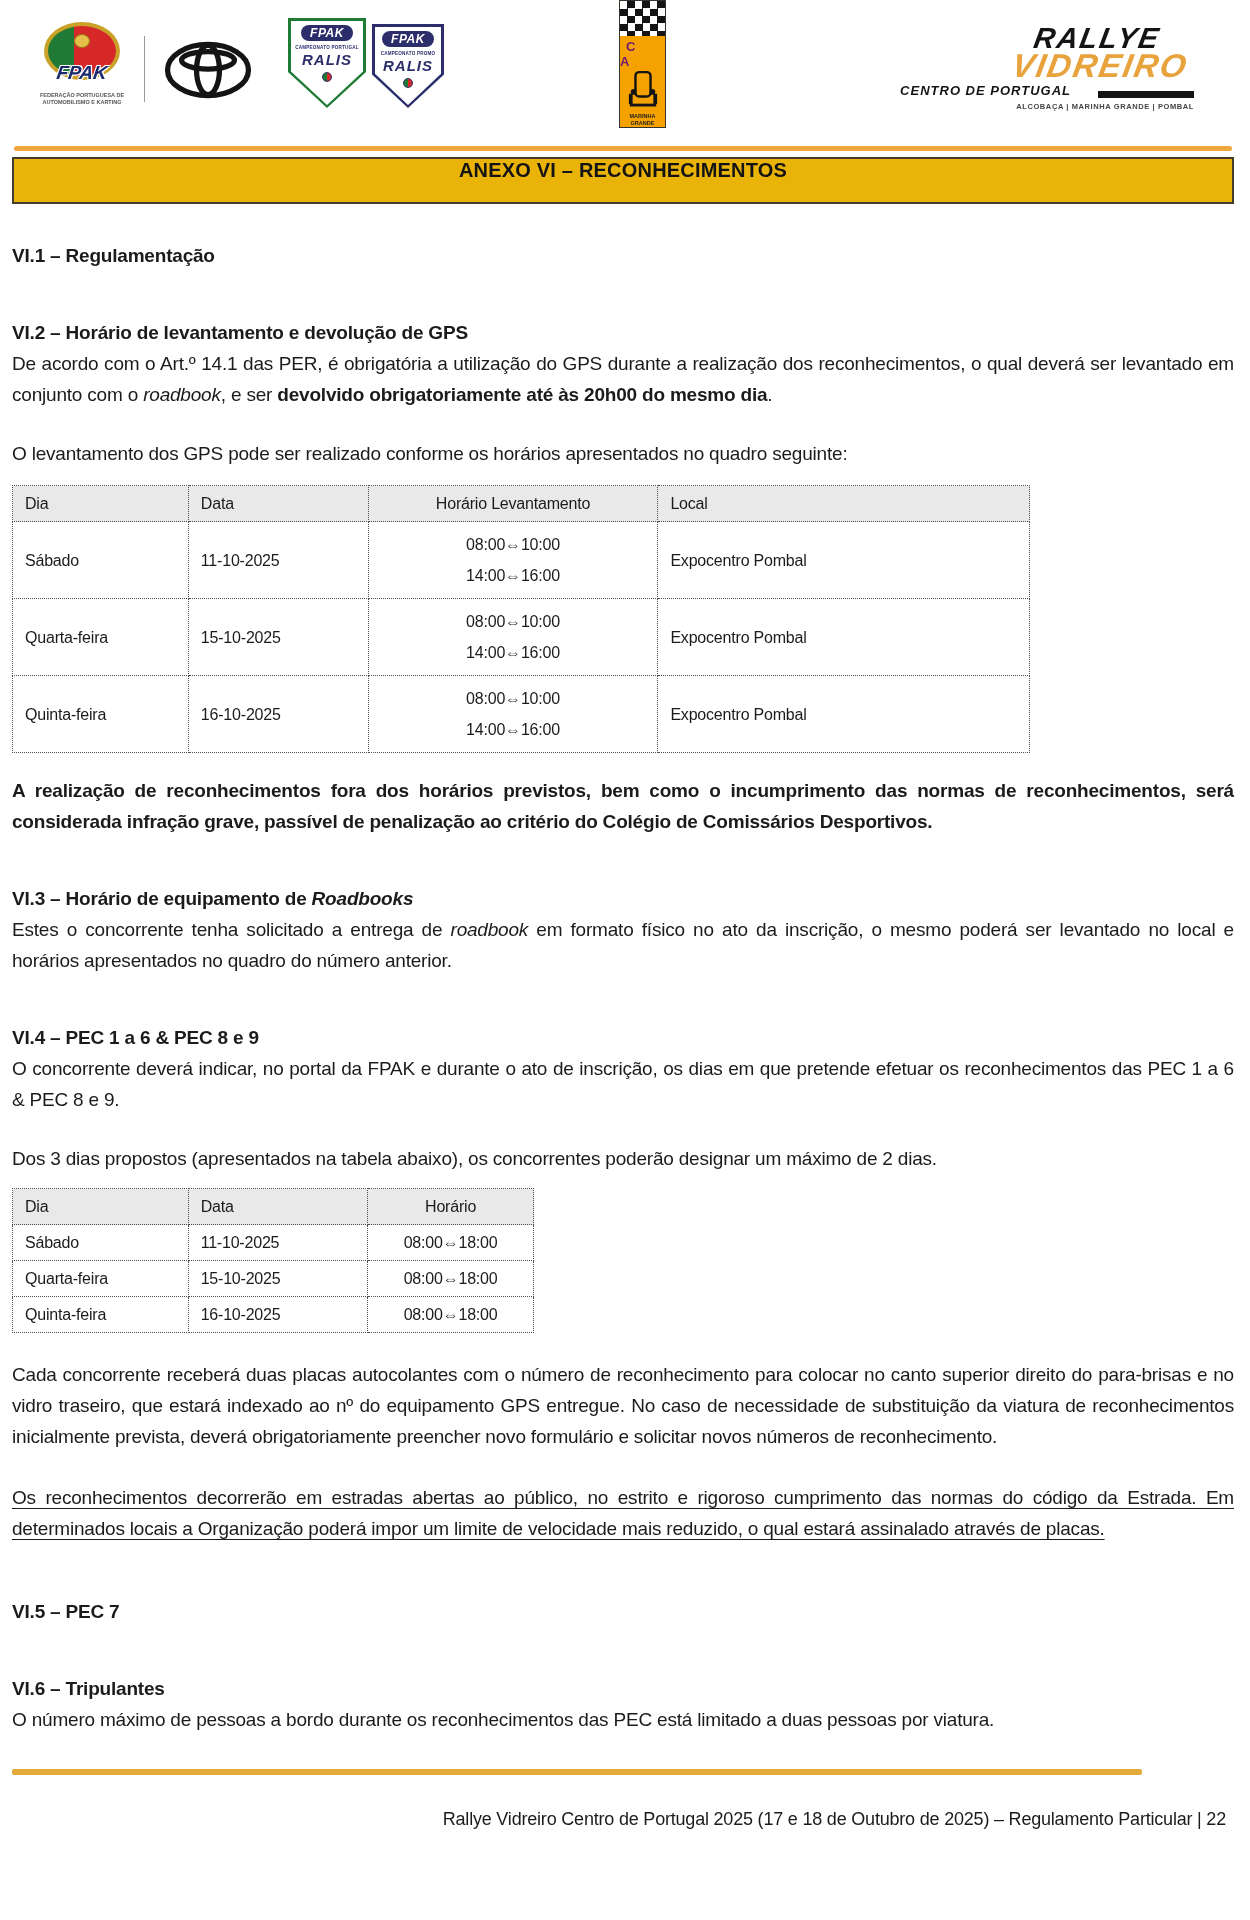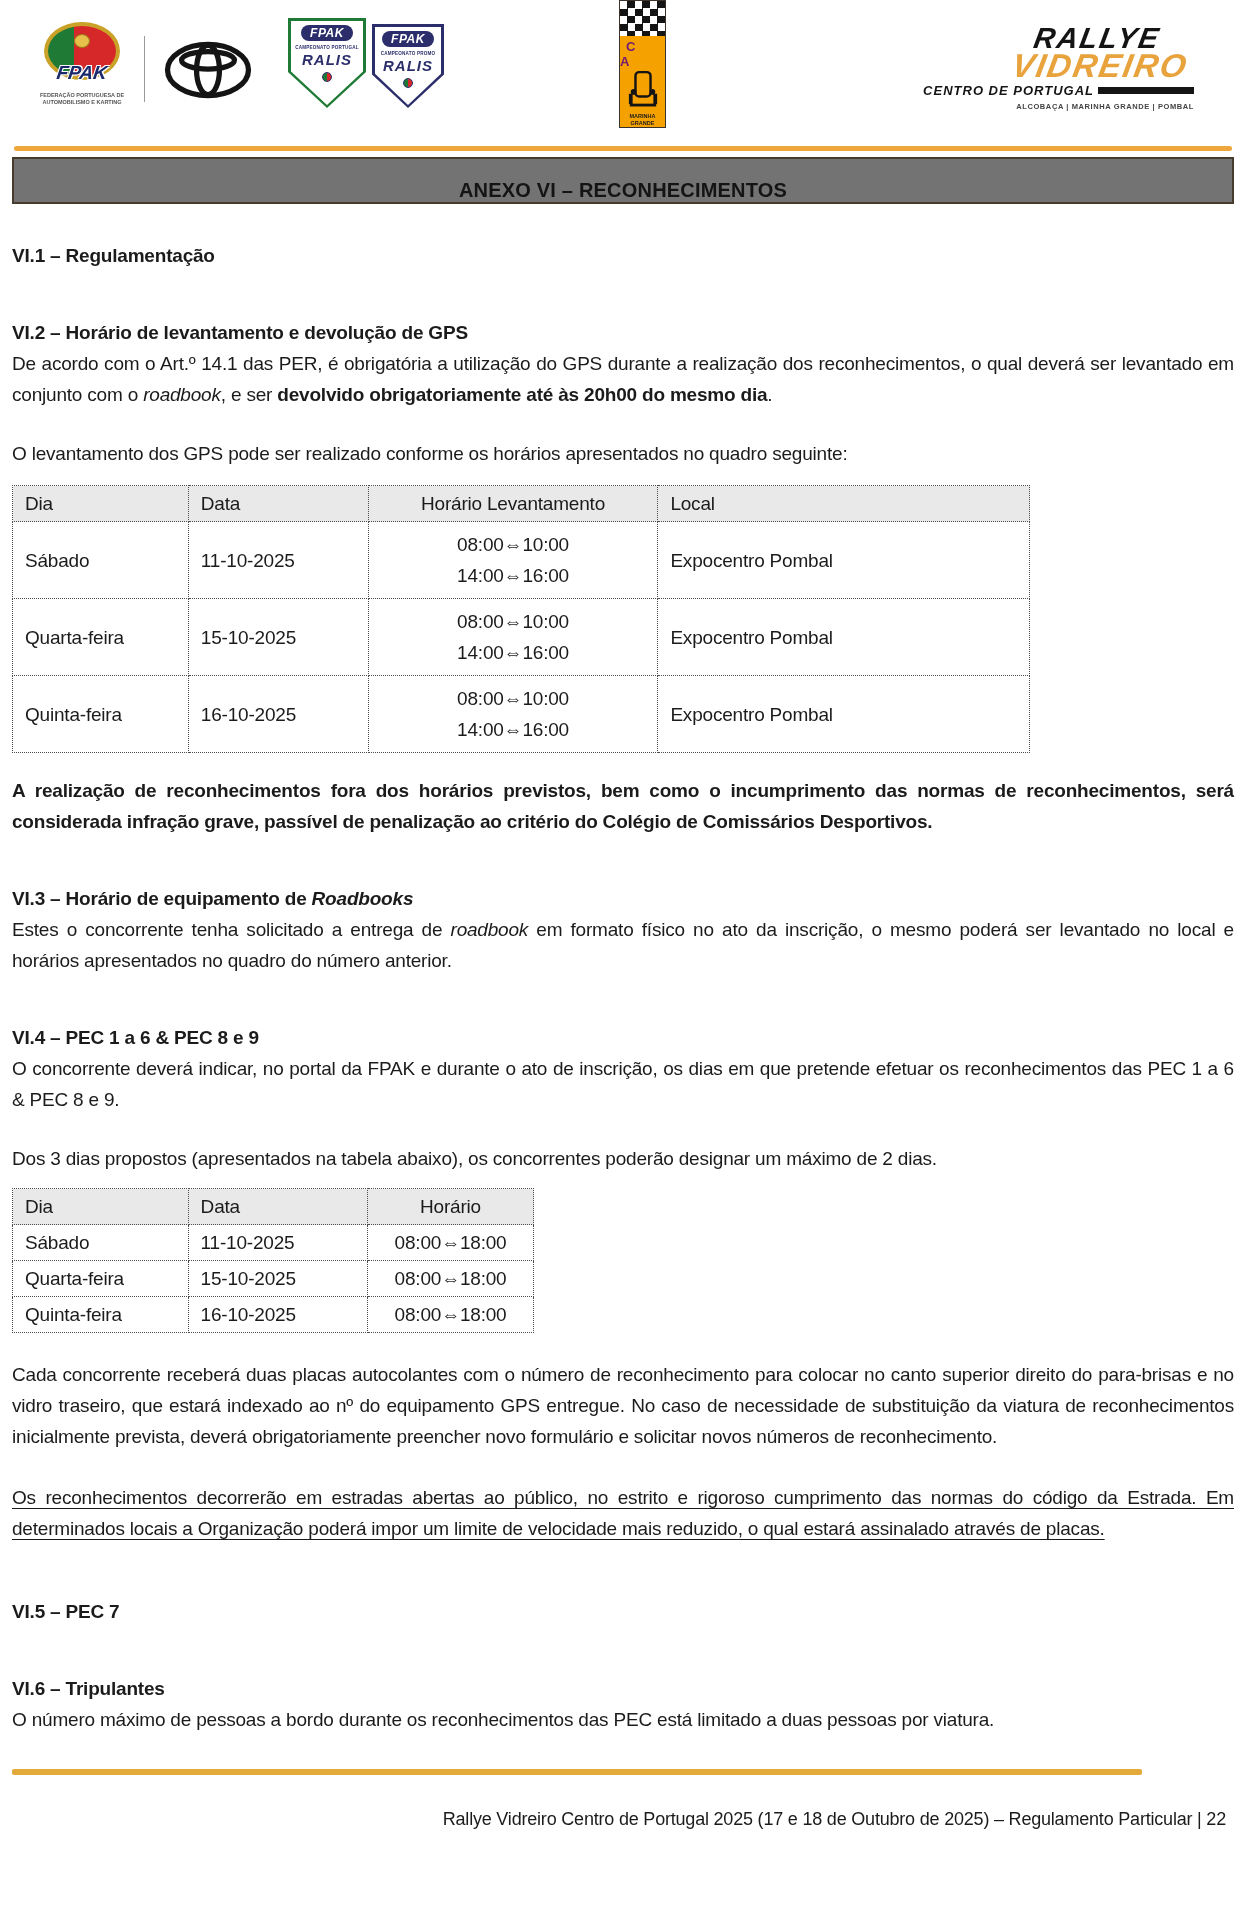--- a/index.html
+++ b/index.html
@@ -45,44 +45,44 @@
   .club-check { height:44px; background:repeating-conic-gradient(#141414 0% 25%, #ffffff 0% 50%); background-size:15px 15px; }
   .club-body { flex:1; background:#f5a201; display:flex; flex-direction:column; align-items:center; padding-top:3px; }
   .club-ca { font-size:13px; font-weight:bold; color:#701a75; letter-spacing:6px; text-indent:6px; }
   .club-name { font-size:5.5px; line-height:7px; font-weight:bold; color:#1d1d1d; text-align:center; margin-top:2px; }
 
   .rallye { position:absolute; right:40px; top:26px; width:380px; text-align:right; }
   .rv1 { font-size:29px; line-height:25px; font-weight:bold; font-style:italic; letter-spacing:2px;
          color:#141414; transform:skewX(-10deg); margin-right:34px; }
   .rv2 { font-size:33px; line-height:29px; font-weight:bold; font-style:italic; letter-spacing:2px;
          color:#e8a33d; transform:skewX(-10deg); margin-right:6px; }
-  .rv3row { display:flex; justify-content:flex-end; align-items:center; gap:4px; margin-top:3px; }
+  .rv3row { display:flex; justify-content:flex-end; align-items:flex-end; gap:27px; margin-top:3px; }
   .rv3 { font-size:13px; font-weight:bold; font-style:italic; color:#141414; letter-spacing:1px; }
   .rv-bar { width:96px; height:7px; background:#141414; }
   .rv4 { font-size:7.5px; color:#444; margin-top:4px; letter-spacing:.6px; font-weight:bold; }
 
   
   .topline { height:5px; background:#efa63b; border-radius:3px; margin:14px 2px 0 2px; }
-  .banner { margin-top:6px; height:47px; background:#737373; border:2px solid #453c2c;
-            display:flex; align-items:flex-end; justify-content:center; }
+  .banner { margin-top:6px; height:47px; background:#eab308; border:2px solid #453c2c;
+            display:flex; align-items:flex-start; justify-content:center; }
   .banner span { font-size:20px; font-weight:bold; color:#141414; letter-spacing:.2px; }
 
   
   .doc { font-size:19px; line-height:31px; letter-spacing:-0.2px; }
   .doc h3 { font-size:19px; font-weight:bold; }
   .doc p { margin:0; }
   .just { text-align:justify; }
   .bold { font-weight:bold; }
   .ital { font-style:italic; }
   .mt-sec { margin-top:46px; }
   .mt-par { margin-top:4px; }
   .underlined { text-decoration:underline; text-underline-offset:4px; }
 
   
-  table { border-collapse:collapse; font-size:19px; letter-spacing:-0.2px; }
+  table { border-collapse:collapse; font-size:16px; letter-spacing:-0.2px; }
   td, th { border:1.5px dotted #4d4d4d; padding:2px 12px; vertical-align:middle; }
   th { background:#e9e9e9; font-weight:normal; text-align:left; height:36px; }
   .t1 { width:1018px; margin-top:16px; }
   .t1 .col-dia { width:176px; } .t1 .col-data { width:180px; } .t1 .col-hor { width:290px; } .t1 .col-loc { width:372px; }
   .t1 td { height:77px; }
   .t2 { width:522px; margin-top:14px; }
   .t2 .col-dia { width:176px; } .t2 .col-data { width:180px; } .t2 .col-hor { width:166px; }
   .t2 td { height:30px; }
   .cell-c { text-align:center; }
   .tline { display:block; line-height:31px; }

